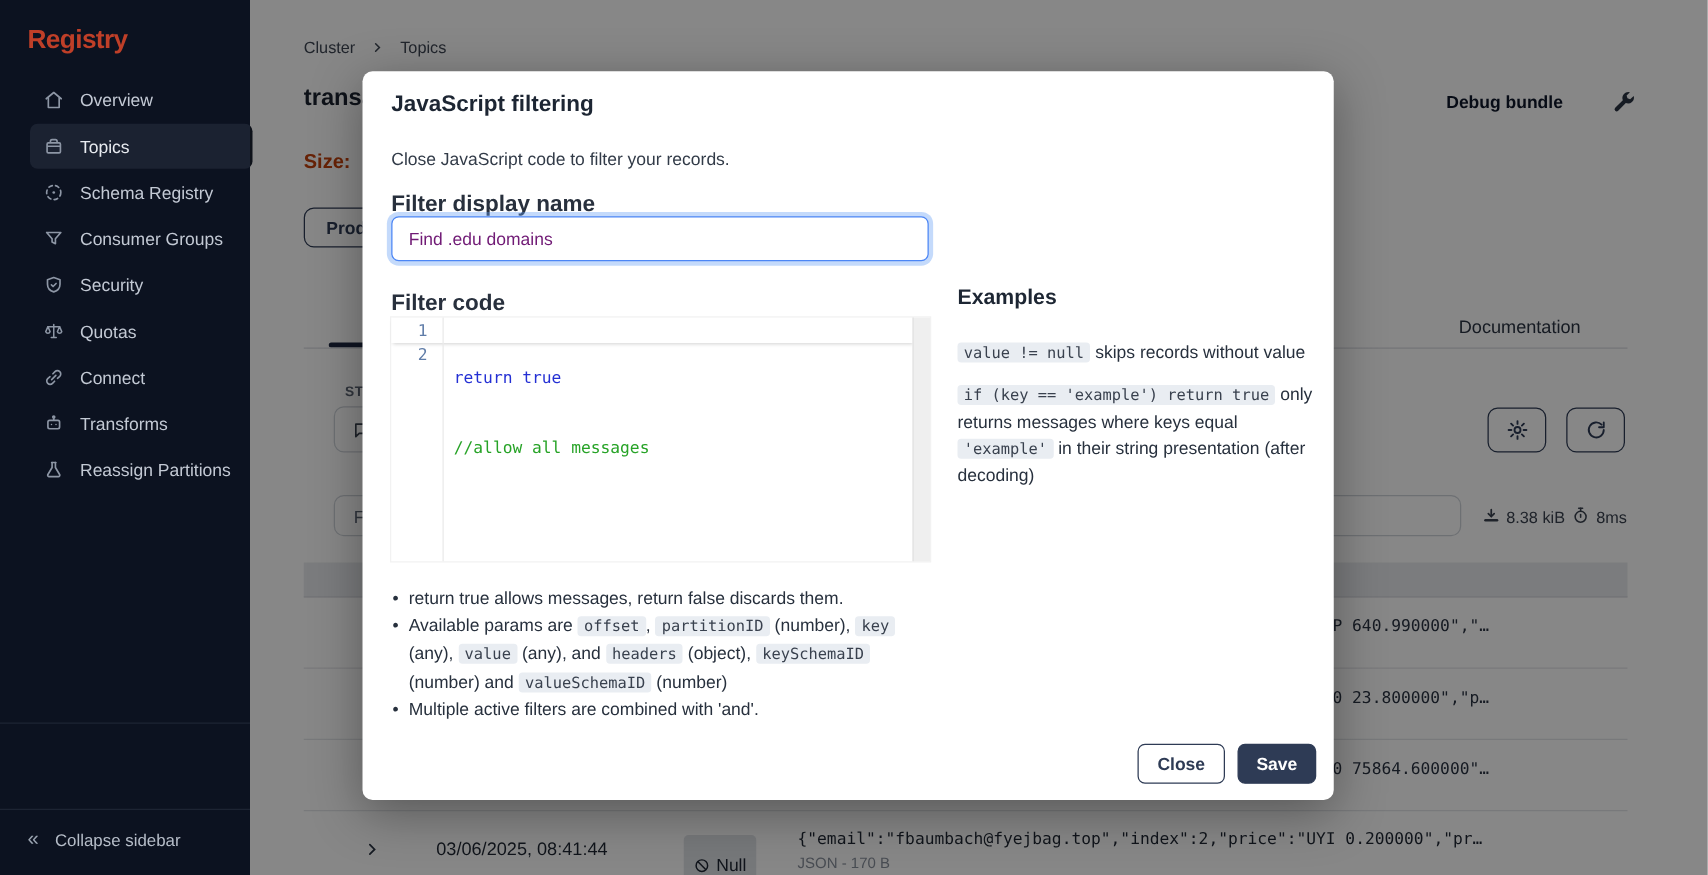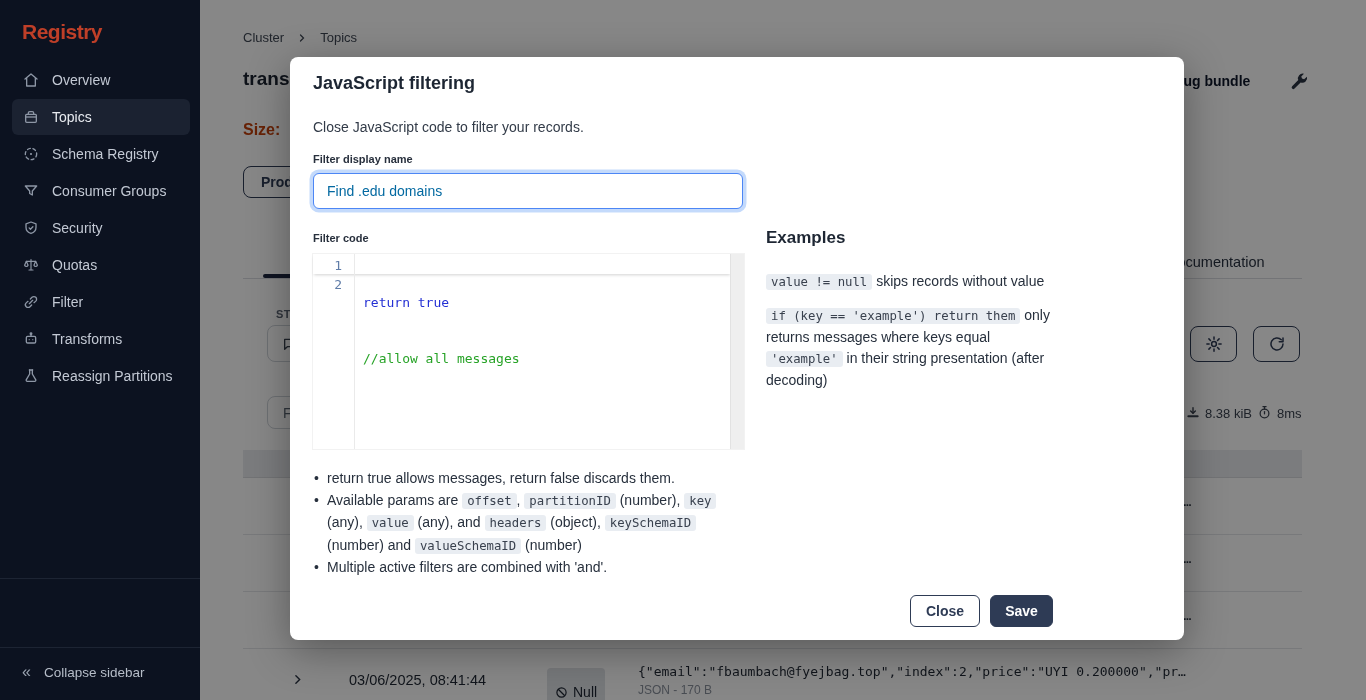--- a/index.html
+++ b/index.html
@@ -5,21 +5,21 @@
   * { margin:0; padding:0; box-sizing:border-box; }
   html,body { width:1366px; height:700px; overflow:hidden; background:#fff;
     font-family:"Liberation Sans", sans-serif; }
   .abs { position:absolute; }
 
   
   .sidebar { position:absolute; left:0; top:0; width:200px; height:700px;
     background:#0c1220; z-index:3; }
   .logo { position:absolute; left:22px; top:20px; font-size:21px; font-weight:800;
     color:#bf3f28; letter-spacing:-0.5px; }
-  .nav { position:absolute; left:0; top:62px; width:200px; }
+  .nav { position:absolute; left:12px; top:62px; width:200px; }
   .nav-item { display:flex; align-items:center; gap:13px; height:36px;
     margin:0 10px 1px 12px; padding-left:11px; border-radius:6px;
     color:#c3c9d4; font-size:14px; cursor:pointer; }
   .nav-item .nicon { color:#8d96a5; display:flex; }
   .nav-item.active { background:#1b2231; color:#e8ebf0; }
   .sb-div { position:absolute; left:0; width:200px; height:1px; background:#1d2433; }
   .collapse { position:absolute; left:22px; top:663px; display:flex; align-items:center;
     gap:13px; color:#b6bdc8; font-size:13.5px; cursor:pointer; }
   .collapse .chev { color:#9aa3b0; font-size:16px; }
   .crumb { font-size:13px; color:#3f4754; }
@@ -37,29 +37,29 @@
   .row-div { position:absolute; left:243px; width:1059px; height:1px; background:#e3e5e9; }
   .badge { position:absolute; display:flex; align-items:center; gap:5px;
     background:#dfe2e7; border-radius:4px; padding:16px 8px; font-size:14px;
     color:#1f2733; }
 
   
   .overlay { position:absolute; left:200px; top:0; width:1166px; height:700px;
     background:rgba(0,0,0,0.47); z-index:4; }
 
   
-  .modal { position:absolute; left:290px; top:57px; width:894px; height:583px;
+  .modal { position:absolute; left:290px; top:57px; width:777px; height:583px;
     background:#fff; border-radius:8px; z-index:10;
     box-shadow:0 10px 40px rgba(0,0,0,0.35); }
   .m-title { position:absolute; left:23px; top:16px; font-size:18px; font-weight:700; color:#1d2633; }
   .m-desc  { position:absolute; left:23px; top:62px; font-size:14px; color:#323b48; }
-  .m-label { position:absolute; left:23px; font-size:11px; font-weight:600; color:#28303d; }
+  .m-label { position:absolute; left:23px; font-size:18px; font-weight:600; color:#28303d; }
   .m-input { position:absolute; left:23px; top:116px; width:430px; height:36px;
     border:1.5px solid #4c86f5; border-radius:6px; padding:0 13px; font-size:14px;
-    color:#0369a1; outline:none; box-shadow:0 0 0 3.5px rgba(101,157,245,0.38);
+    color:#701a75; outline:none; box-shadow:0 0 0 3.5px rgba(101,157,245,0.38);
     font-family:"Liberation Sans", sans-serif; }
   .editor { position:absolute; left:22px; top:196px; width:433px; height:197px;
     background:#fff; border:1px solid #f2f2f2; font-family:"DejaVu Sans Mono", monospace;
     font-size:13px; line-height:18.5px; }
   .gutter { position:absolute; left:0; top:0; width:42px; height:100%;
     border-right:1px solid #eaeaea; text-align:right; padding:3px 12px 0 0;
     color:#5f7ca8; }
   .codecol { position:absolute; left:50px; top:3px; white-space:pre; }
   .ln-kw { color:#2430d4; }
   .ln-cm { color:#27a327; }
@@ -261,21 +261,21 @@
       <span>Quotas</span>
     </div>
     <div class="nav-item">
       <span class="nicon">
           <svg width="16" height="16" viewBox="0 0 24 24" fill="none" stroke="currentColor" stroke-width="2" stroke-linecap="round">
             <path d="M9.5 14.5l5-5"></path>
             <path d="M11 7.5 13.5 5a4 4 0 0 1 5.7 5.7L16.5 13"></path>
             <path d="M13 16.5 10.5 19a4 4 0 0 1-5.7-5.7L7.5 11"></path>
           </svg>
         </span>
-      <span>Filter</span>
+      <span>Connect</span>
     </div>
     <div class="nav-item">
       <span class="nicon">
           <svg width="16" height="16" viewBox="0 0 24 24" fill="none" stroke="currentColor" stroke-width="2" stroke-linejoin="round">
             <rect x="5" y="8" width="14" height="10" rx="2"></rect>
             <path d="M12 8V5.5"></path>
             <circle cx="12" cy="4" r="1.2"></circle>
             <circle cx="9.3" cy="13" r="0.9" fill="currentColor" stroke="none"></circle>
             <circle cx="14.7" cy="13" r="0.9" fill="currentColor" stroke="none"></circle>
           </svg>
@@ -322,21 +322,21 @@
     </div>
     <div class="codecol">
       <div class="ln-kw">return true</div>
       <div class="ln-cm">//allow all messages</div>
     </div>
     <div class="vscroll"></div>
   </div>
 
   <div class="ex-head">Examples</div>
   <div class="ex-item" style="top:214px;"><span class="code-chip">value != null</span><span> skips records without value</span></div>
-  <div class="ex-item" style="top:248px;"><span class="code-chip">if (key == 'example') return them</span><span> only returns messages where keys equal </span><span class="code-chip">'example'</span><span> in their string presentation (after decoding)</span></div>
+  <div class="ex-item" style="top:248px;"><span class="code-chip">if (key == 'example') return true</span><span> only returns messages where keys equal </span><span class="code-chip">'example'</span><span> in their string presentation (after decoding)</span></div>
 
   <div class="notes">
     <div class="note"><span>return true allows messages, return false discards them.</span></div>
     <div class="note"><span>Available params are </span><span class="code-chip">offset</span><span>, </span><span class="code-chip">partitionID</span><span> (number), </span><span class="code-chip">key</span><span> (any), </span><span class="code-chip">value</span><span> (any), and </span><span class="code-chip">headers</span><span> (object), </span><span class="code-chip">keySchemaID</span><span> (number) and </span><span class="code-chip">valueSchemaID</span><span> (number)</span></div>
     <div class="note"><span>Multiple active filters are combined with 'and'.</span></div>
   </div>
 
   <button class="btn-close">Close</button>
   <button class="btn-save">Save</button>
 </div>

